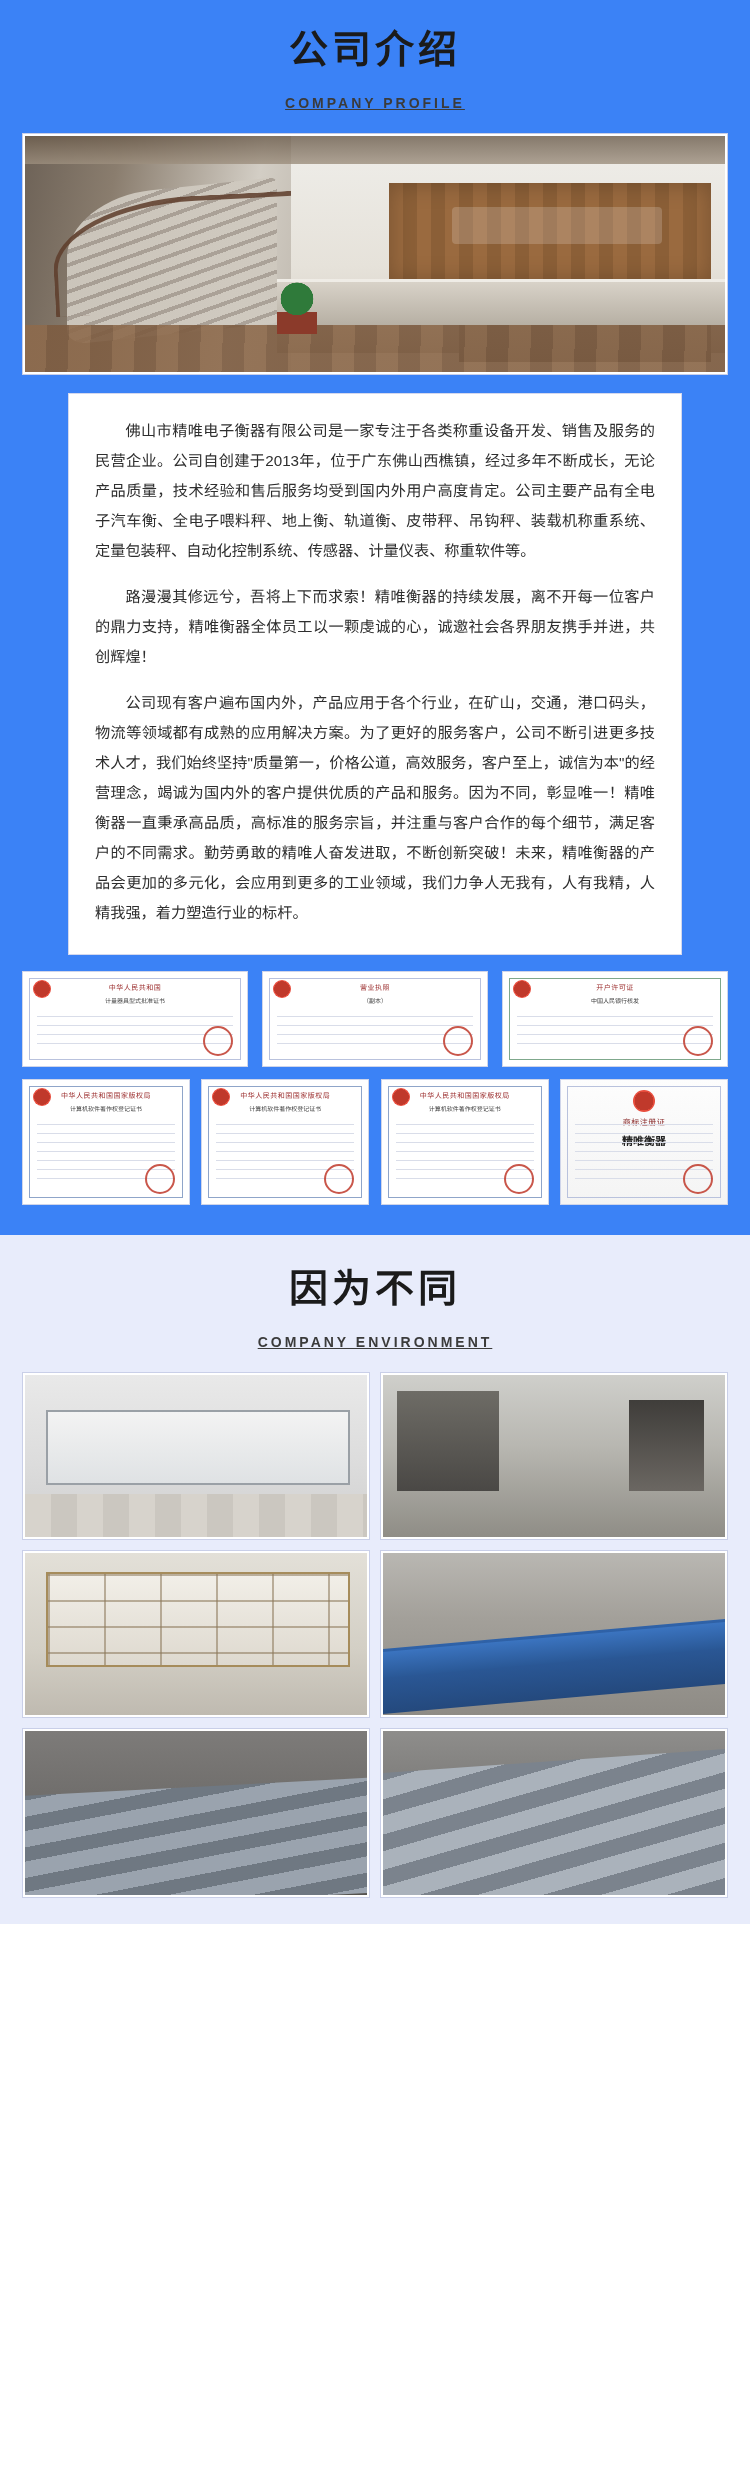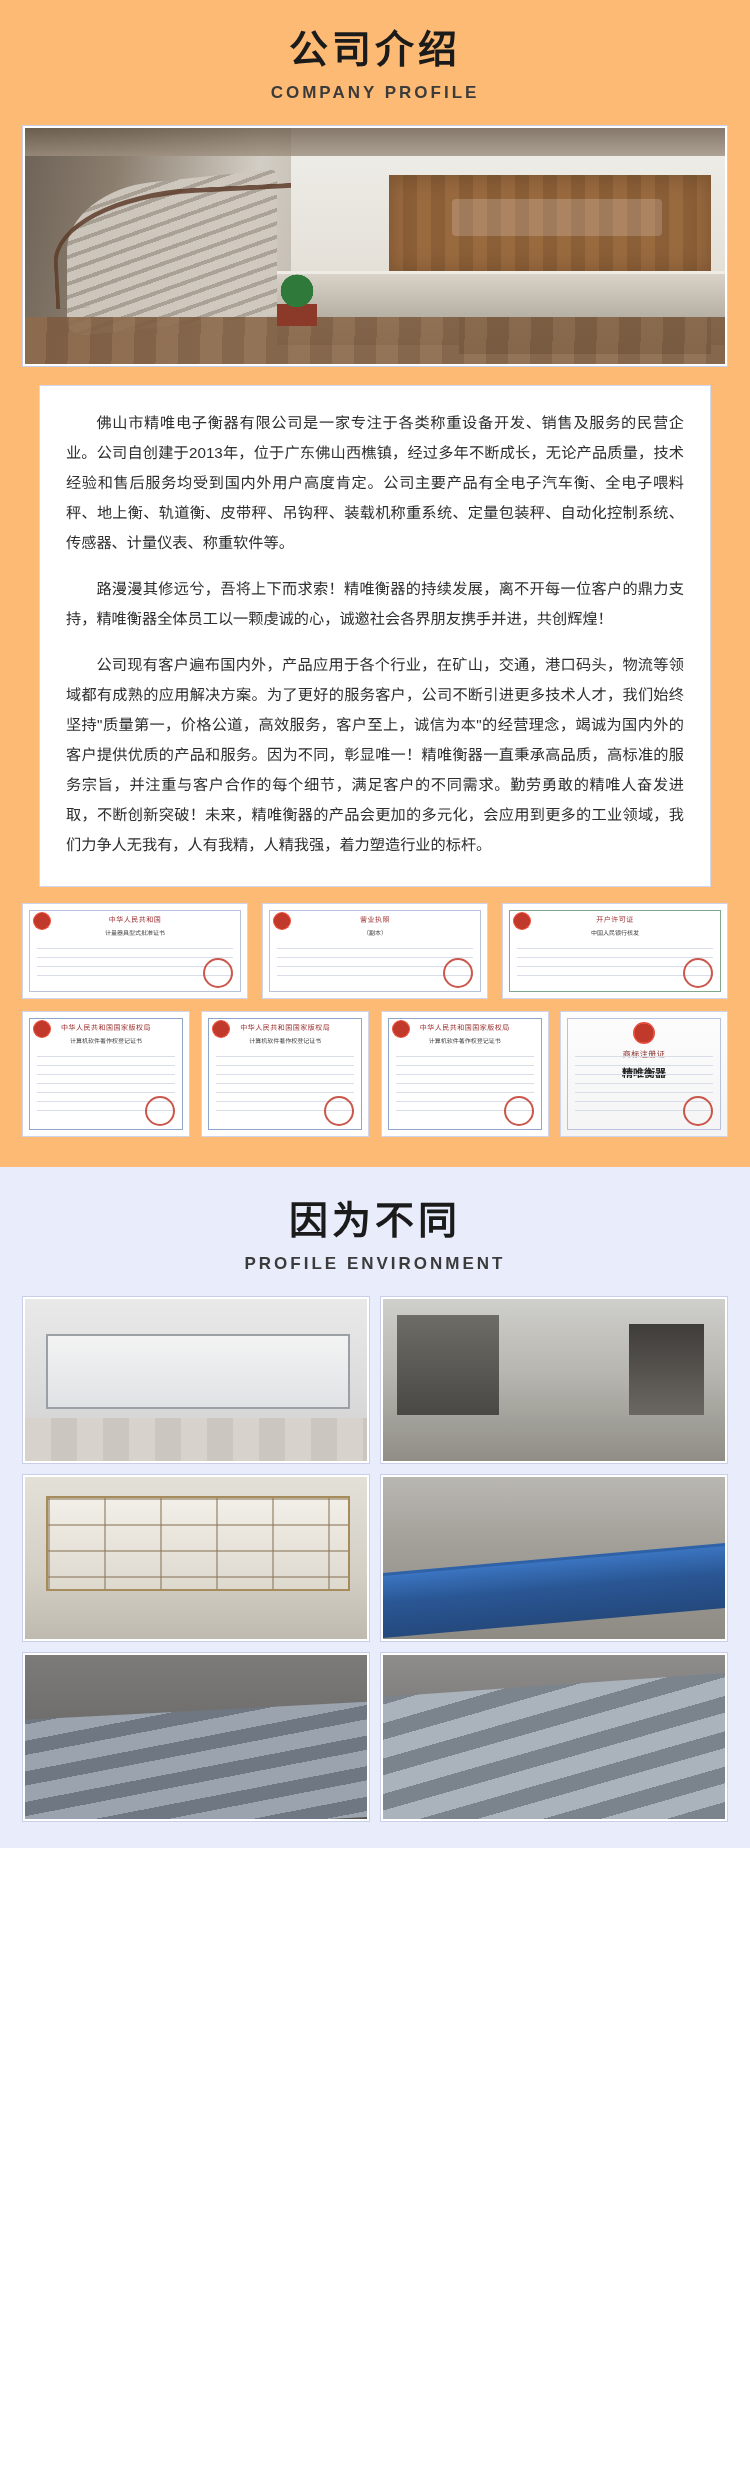--- a/index.html
+++ b/index.html
@@ -12,40 +12,41 @@
     font-family: "Liberation Sans", "DejaVu Sans", sans-serif;
     color: #333;
   }
   .page {
     width: 750px;
     position: relative;
     overflow: hidden;
   }
   
   .sec-profile {
-    background: #fdba74;
+    background: #3b82f6;
     padding: 26px 0 30px 0;
   }
   .title-block {
     text-align: center;
     margin-bottom: 22px;
   }
   .title-cn {
     font-size: 39px;
     font-weight: bold;
     letter-spacing: 4px;
     color: #1b1b1b;
     line-height: 1.25;
   }
   .title-en {
-    font-size: 17px;
+    font-size: 14px;
     letter-spacing: 3px;
     color: #3b3b3b;
-    margin-top: 8px;
+    margin-top: 20px;
     font-weight: bold;
+    text-decoration: underline;
   }
   .photo-frame {
     width: 706px;
     margin: 0 auto;
     border: 1px solid #c9cfe8;
     background: #fff;
     box-sizing: border-box;
     padding: 2px;
   }
   
@@ -109,21 +110,21 @@
     opacity:.8;
   }
   .hero .plant {
     position:absolute; left:36%; bottom:16%; width:40px; height:54px;
     background: radial-gradient(circle at 50% 35%,#2f7a3a 0 40%,transparent 41%),
                 linear-gradient(180deg,transparent 60%,#8b3a2a 60%);
   }
 
   
   .text-card {
-    width: 672px;
+    width: 614px;
     margin: 18px auto 0 auto;
     background: #ffffff;
     border: 1px solid #d3d8ee;
     box-sizing: border-box;
     padding: 22px 26px 26px 26px;
   }
   .text-card p {
     margin: 0 0 16px 0;
     font-size: 15.2px;
     line-height: 30px;
@@ -386,21 +387,21 @@
         <div class="big-name">精唯衡器</div>
         <div class="lines"></div>
         <div class="seal"></div>
       </div>
     </div>
   </section>
 
   <section class="sec-workshop">
     <div class="title-block">
       <div class="title-cn">因为不同</div>
-      <div class="title-en">PROFILE ENVIRONMENT</div>
+      <div class="title-en">COMPANY ENVIRONMENT</div>
     </div>
 
     <div class="grid">
       <div class="cellframe">
         <div class="cell ph1"></div>
       </div>
       <div class="cellframe">
         <div class="cell ph2"></div>
       </div>
       <div class="cellframe">

